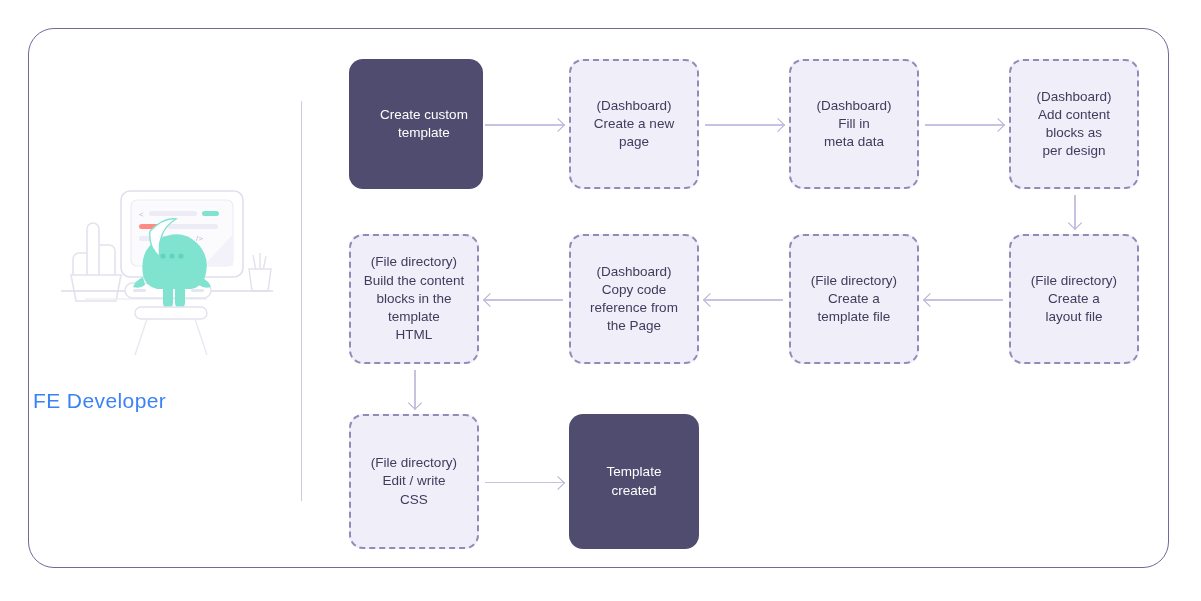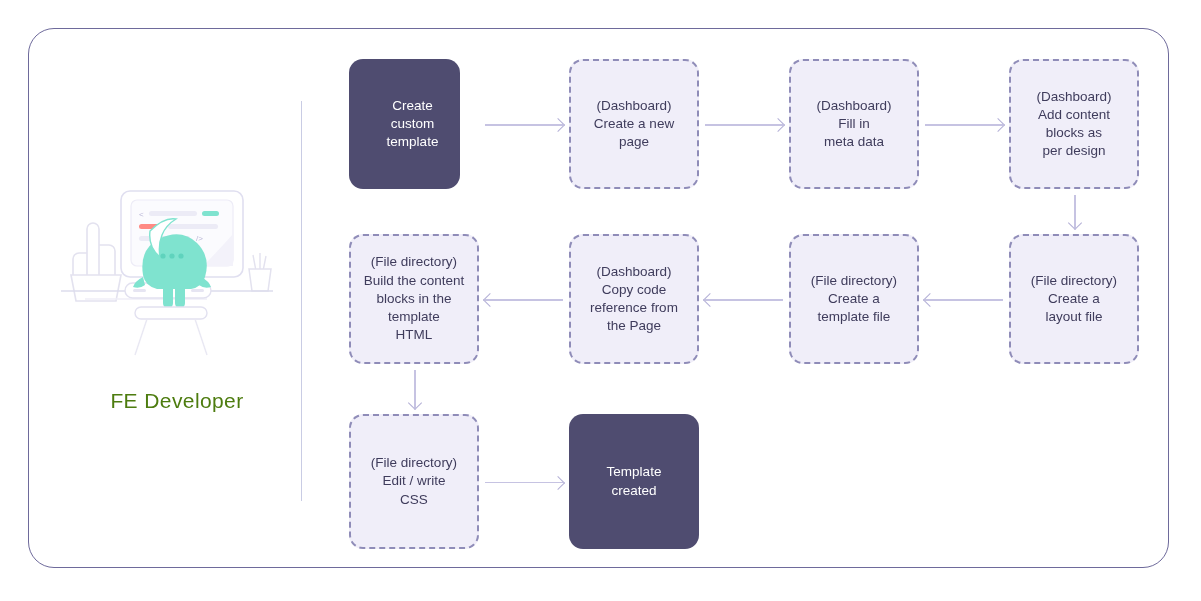--- a/index.html
+++ b/index.html
@@ -5,22 +5,22 @@
   html,body{margin:0;padding:0;background:#ffffff;}
   body{width:1201px;height:601px;overflow:hidden;
        font-family:"Liberation Sans","DejaVu Sans",sans-serif;}
 
   .card{position:absolute;left:28px;top:28px;width:1141px;height:540px;
         border:1.6px solid #6E6A9B;border-radius:26px;box-sizing:border-box;background:#fff;}
 
   
   .left-panel{position:absolute;left:0;top:0;width:272px;height:540px;}
   .illus{position:absolute;left:28px;top:150px;width:220px;height:190px;}
-  .caption{position:absolute;left:12px;top:360px;width:272px;text-align:center;
-           font-size:21px;color:#4d7c0f;letter-spacing:.4px;}
+  .caption{position:absolute;left:4px;top:360px;width:272px;text-align:left;
+           font-size:21px;color:#3b82f6;letter-spacing:.4px;}
 
   .divider{position:absolute;left:272px;top:72px;width:1.4px;height:400px;background:#C9CCE4;}
 
   
   .flow{position:absolute;left:0;top:0;width:1141px;height:540px;}
 
   .node{position:absolute;box-sizing:border-box;display:flex;align-items:center;
         justify-content:center;text-align:center;line-height:1.35;}
   .node span{display:block;padding:0 6px;white-space:pre-line;}
 
@@ -97,21 +97,21 @@
       <g stroke="#E9E8F3" stroke-width="1.4" fill="none">
           <path d="M90 140 L78 176 M138 140 L150 176"></path>
         </g>
     </svg>
     <div class="caption">FE Developer</div>
   </div>
 
   <div class="divider"></div>
 
   <div class="flow" id="flow">
-      <div class="node solid" style="left: 320px; top: 30px; width: 111px; height: 130px; padding-left: 16px;">
+      <div class="node solid" style="left: 320px; top: 30px; width: 134px; height: 130px; padding-left: 16px;">
         <span>Create custom
 template</span>
       </div>
       <div class="node dashed" style="left: 540px; top: 30px; width: 130px; height: 130px;">
         <span>(Dashboard)
 Create a new
 page</span>
       </div>
       <div class="node dashed" style="left: 760px; top: 30px; width: 130px; height: 130px;">
         <span>(Dashboard)

